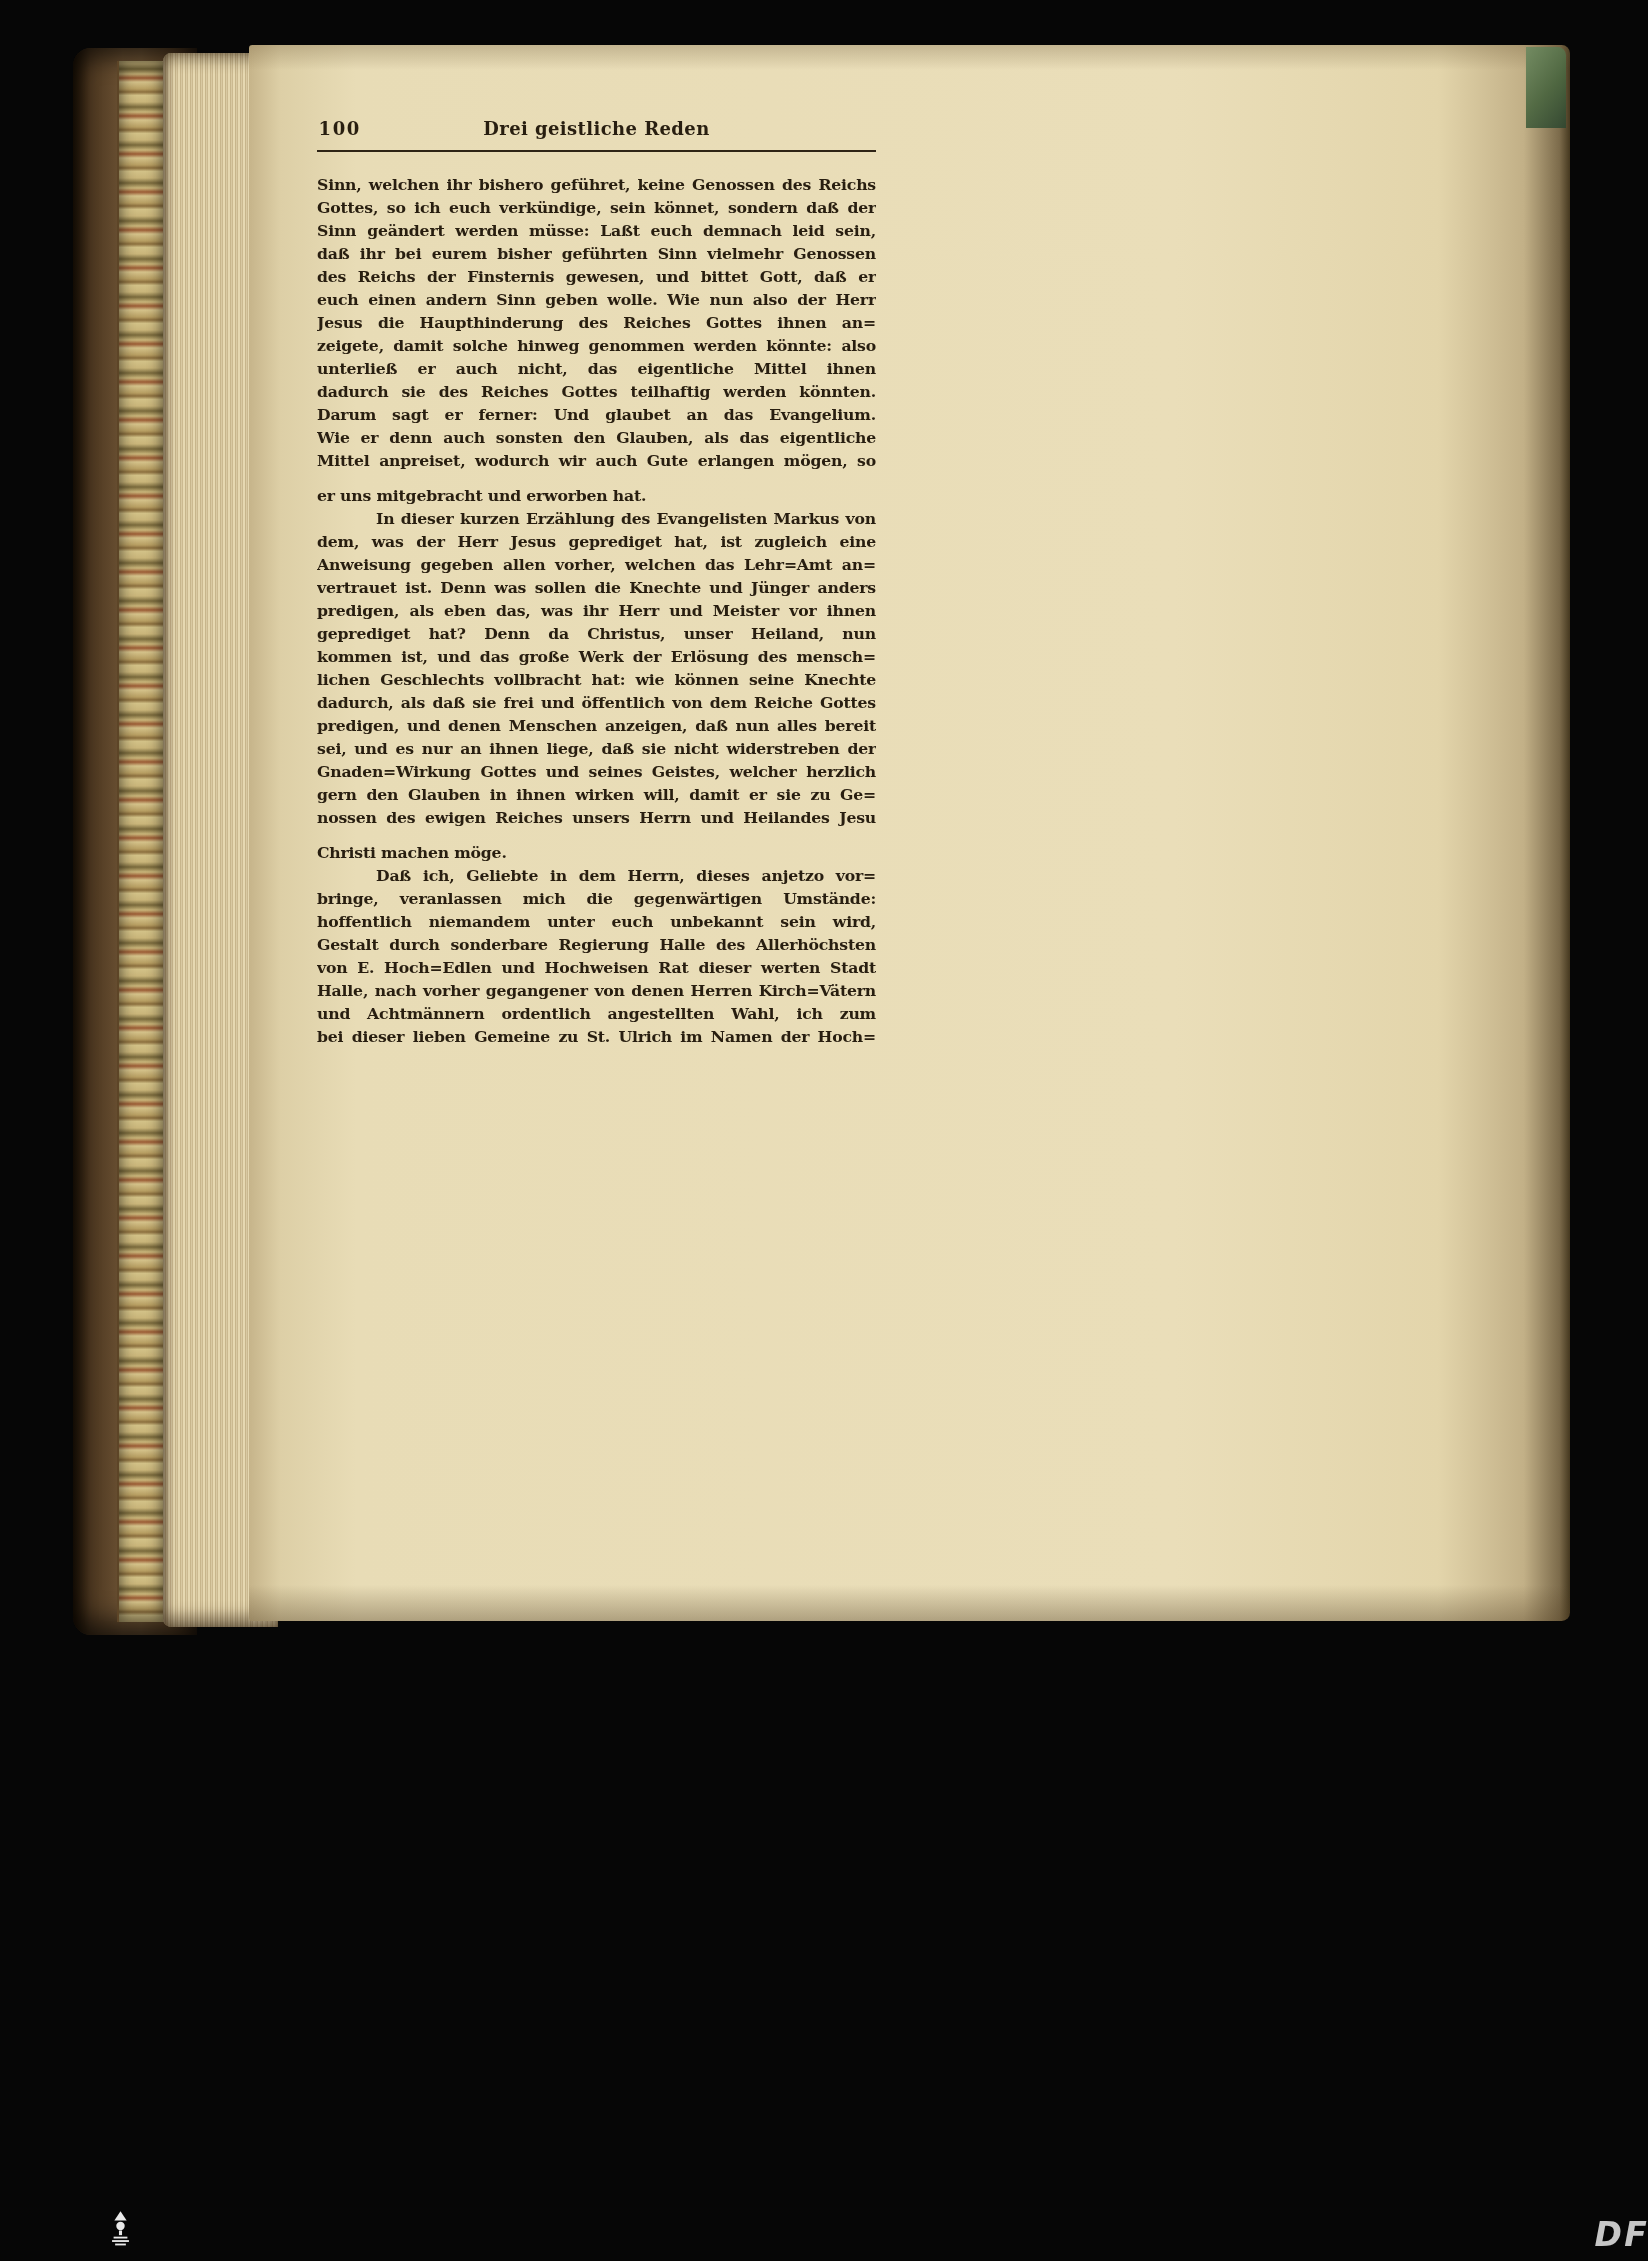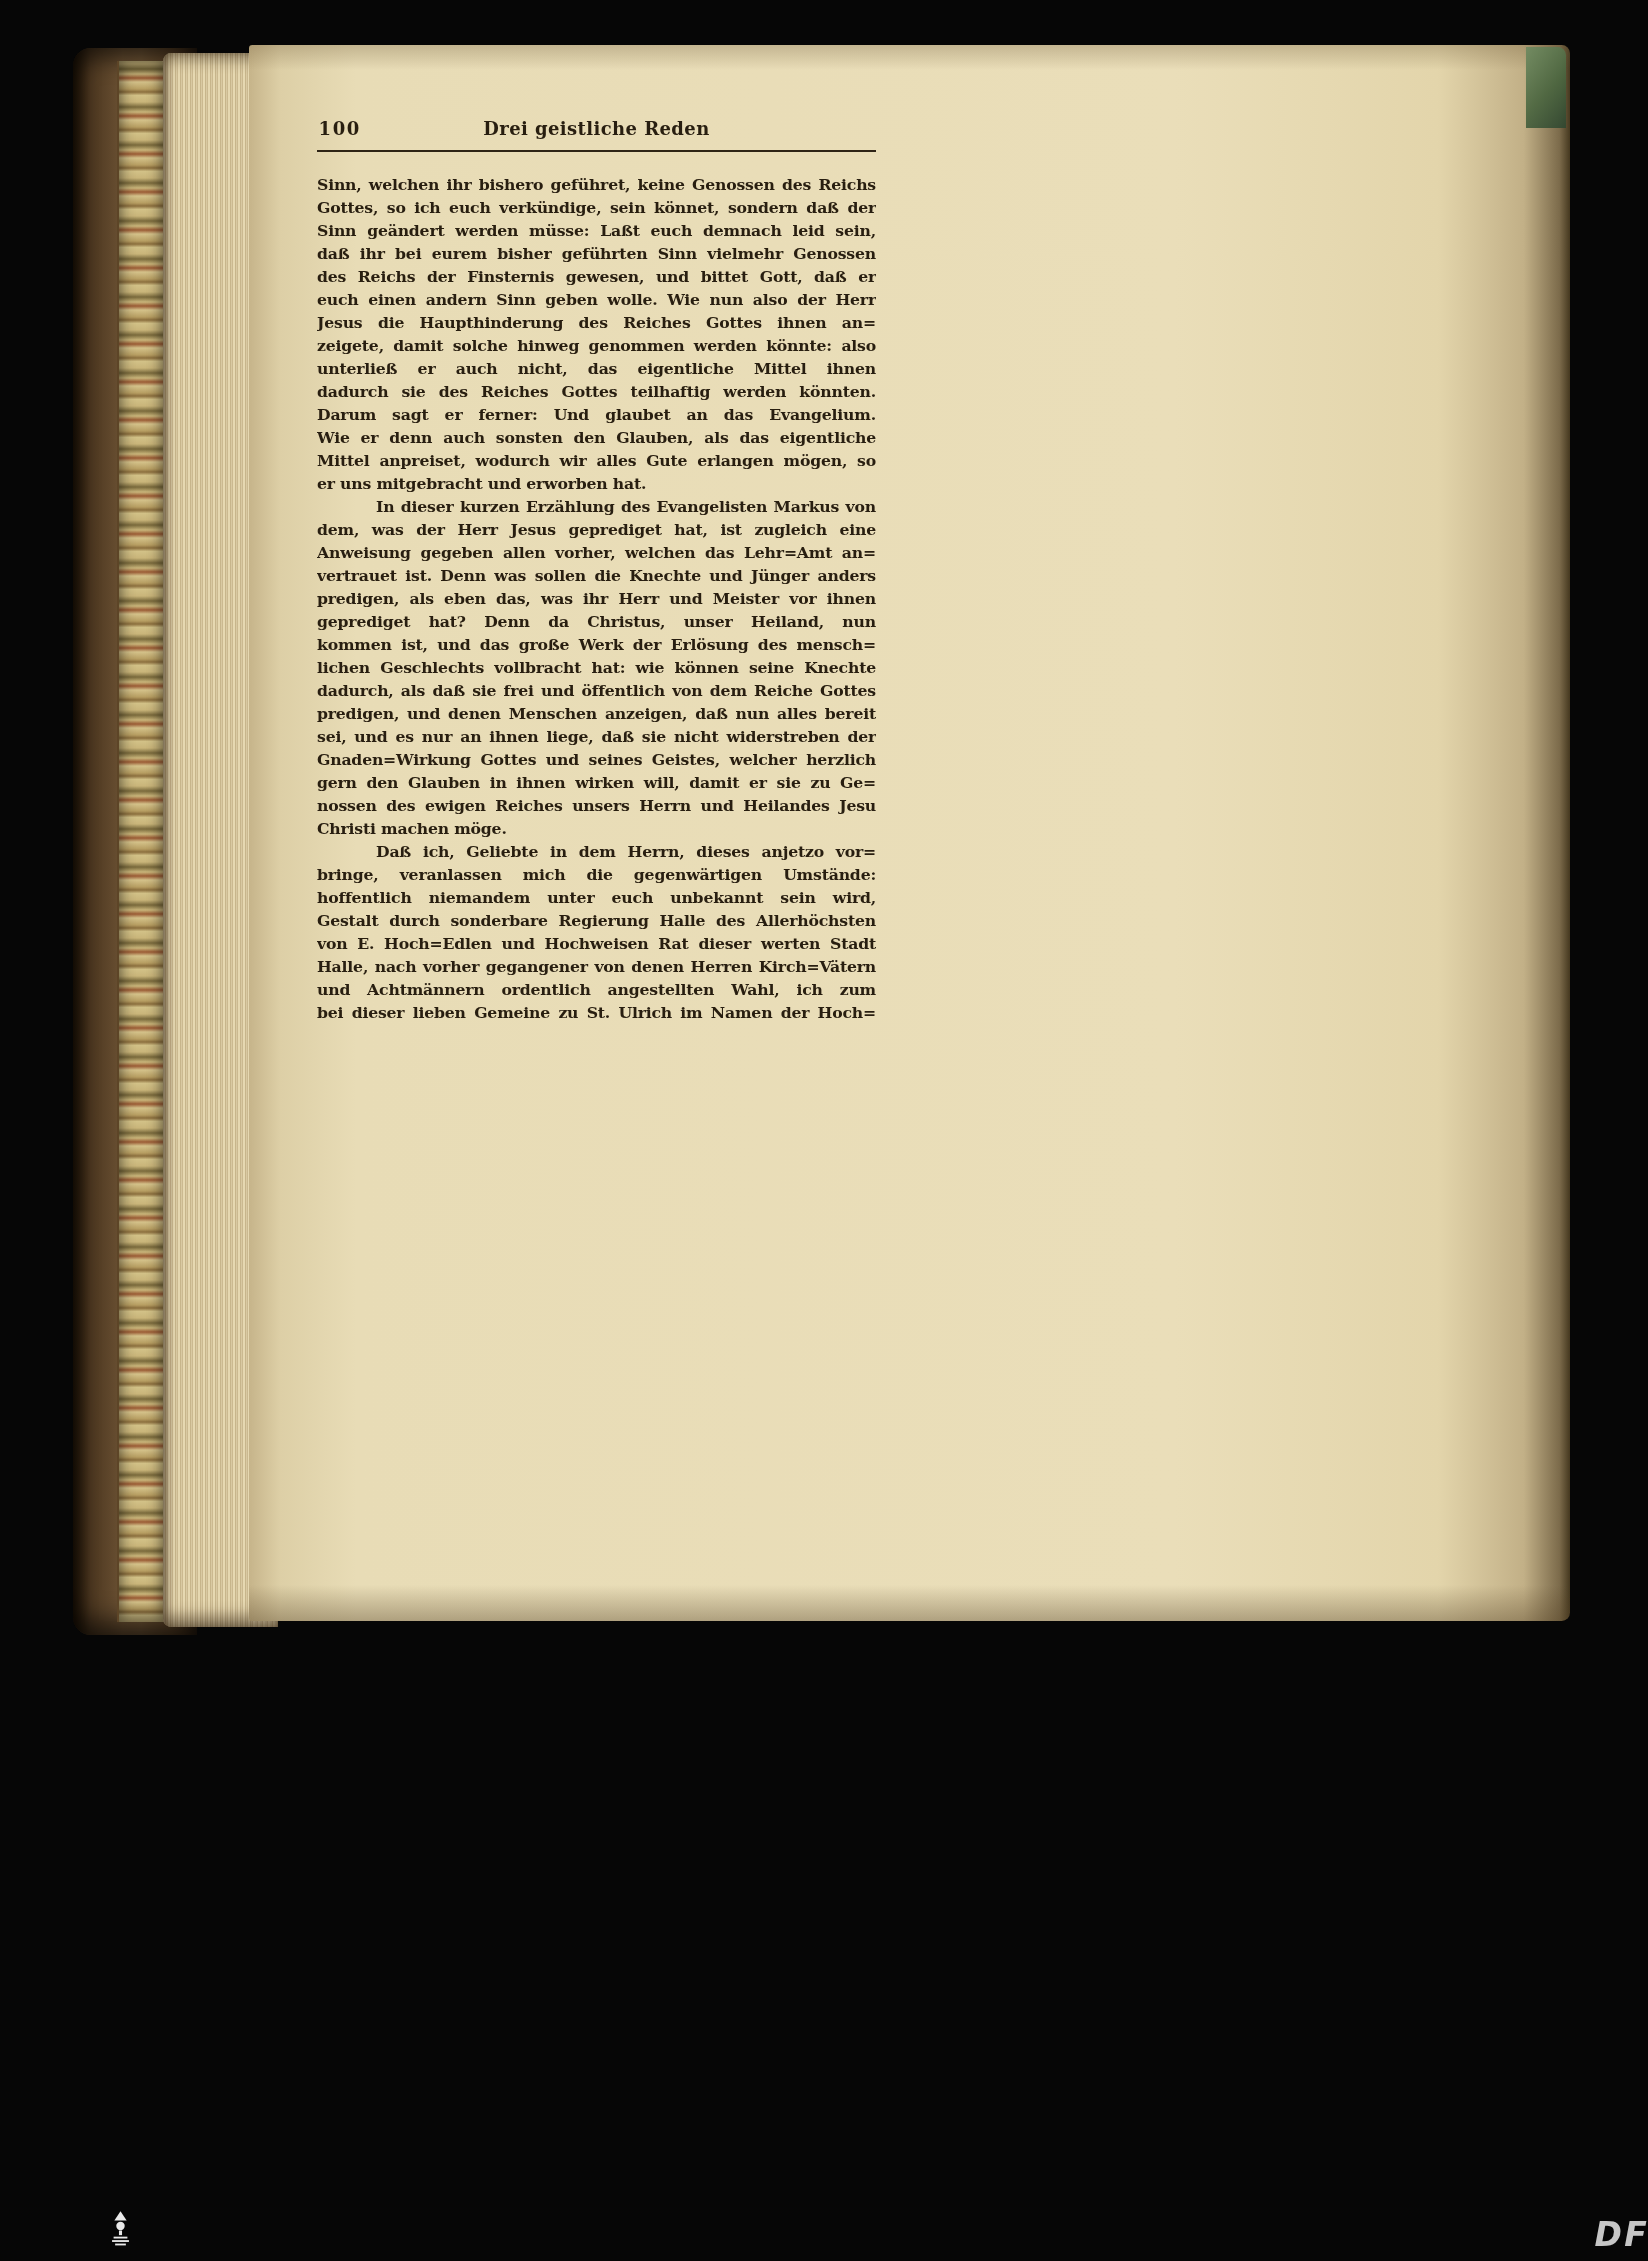--- a/index.html
+++ b/index.html
@@ -66,21 +66,21 @@
     margin-top:21.4px;
     font-size:15.7px; font-weight:700; letter-spacing:-0.2px;
     line-height:23px;
   }
   .tline {
     text-align:justify;
     text-align-last:justify;
     height:23px; overflow:hidden;
   }
   .tline.indent { padding-left:59px; }
-  .tline.lastline { text-align-last:left; }
+  .tline.lastline { text-align-last:left;margin-top:12px; }
 
   
   .footer-left {
     position:absolute; left:8.2px; top:2210px; height:43px;
     display:flex; align-items:center; gap:10px;
     color:#ececec; font-family:"Liberation Serif", serif; font-size:17.3px;flex-direction:column;
   }
   .footer-left .logo { display:inline-flex; }
   .dfg {
     position:absolute; right:13px; top:2215px;
@@ -112,21 +112,21 @@
           <div class="tline">Sinn geändert werden müsse: Laßt euch demnach leid sein,</div>
           <div class="tline">daß ihr bei eurem bisher geführten Sinn vielmehr Genossen</div>
           <div class="tline">des Reichs der Finsternis gewesen, und bittet Gott, daß er</div>
           <div class="tline">euch einen andern Sinn geben wolle. Wie nun also der Herr</div>
           <div class="tline">Jesus die Haupthinderung des Reiches Gottes ihnen an=</div>
           <div class="tline">zeigete, damit solche hinweg genommen werden könnte: also</div>
           <div class="tline">unterließ er auch nicht, das eigentliche Mittel ihnen anzuweisen,</div>
           <div class="tline">dadurch sie des Reiches Gottes teilhaftig werden könnten.</div>
           <div class="tline">Darum sagt er ferner: Und glaubet an das Evangelium.</div>
           <div class="tline">Wie er denn auch sonsten den Glauben, als das eigentliche</div>
-          <div class="tline">Mittel anpreiset, wodurch wir alles Gute erlangen mögen, so</div>
+          <div class="tline">Mittel anpreiset, wodurch wir auch Gute erlangen mögen, so</div>
           <div class="tline lastline">er uns mitgebracht und erworben hat.</div>
         </div>
         <div>
           <div class="tline indent">In dieser kurzen Erzählung des Evangelisten Markus von</div>
           <div class="tline">dem, was der Herr Jesus geprediget hat, ist zugleich eine</div>
           <div class="tline">Anweisung gegeben allen vorher, welchen das Lehr=Amt an=</div>
           <div class="tline">vertrauet ist. Denn was sollen die Knechte und Jünger anders</div>
           <div class="tline">predigen, als eben das, was ihr Herr und Meister vor ihnen</div>
           <div class="tline">geprediget hat? Denn da Christus, unser Heiland, nun</div>
           <div class="tline">kommen ist, und das große Werk der Erlösung des mensch=</div>

